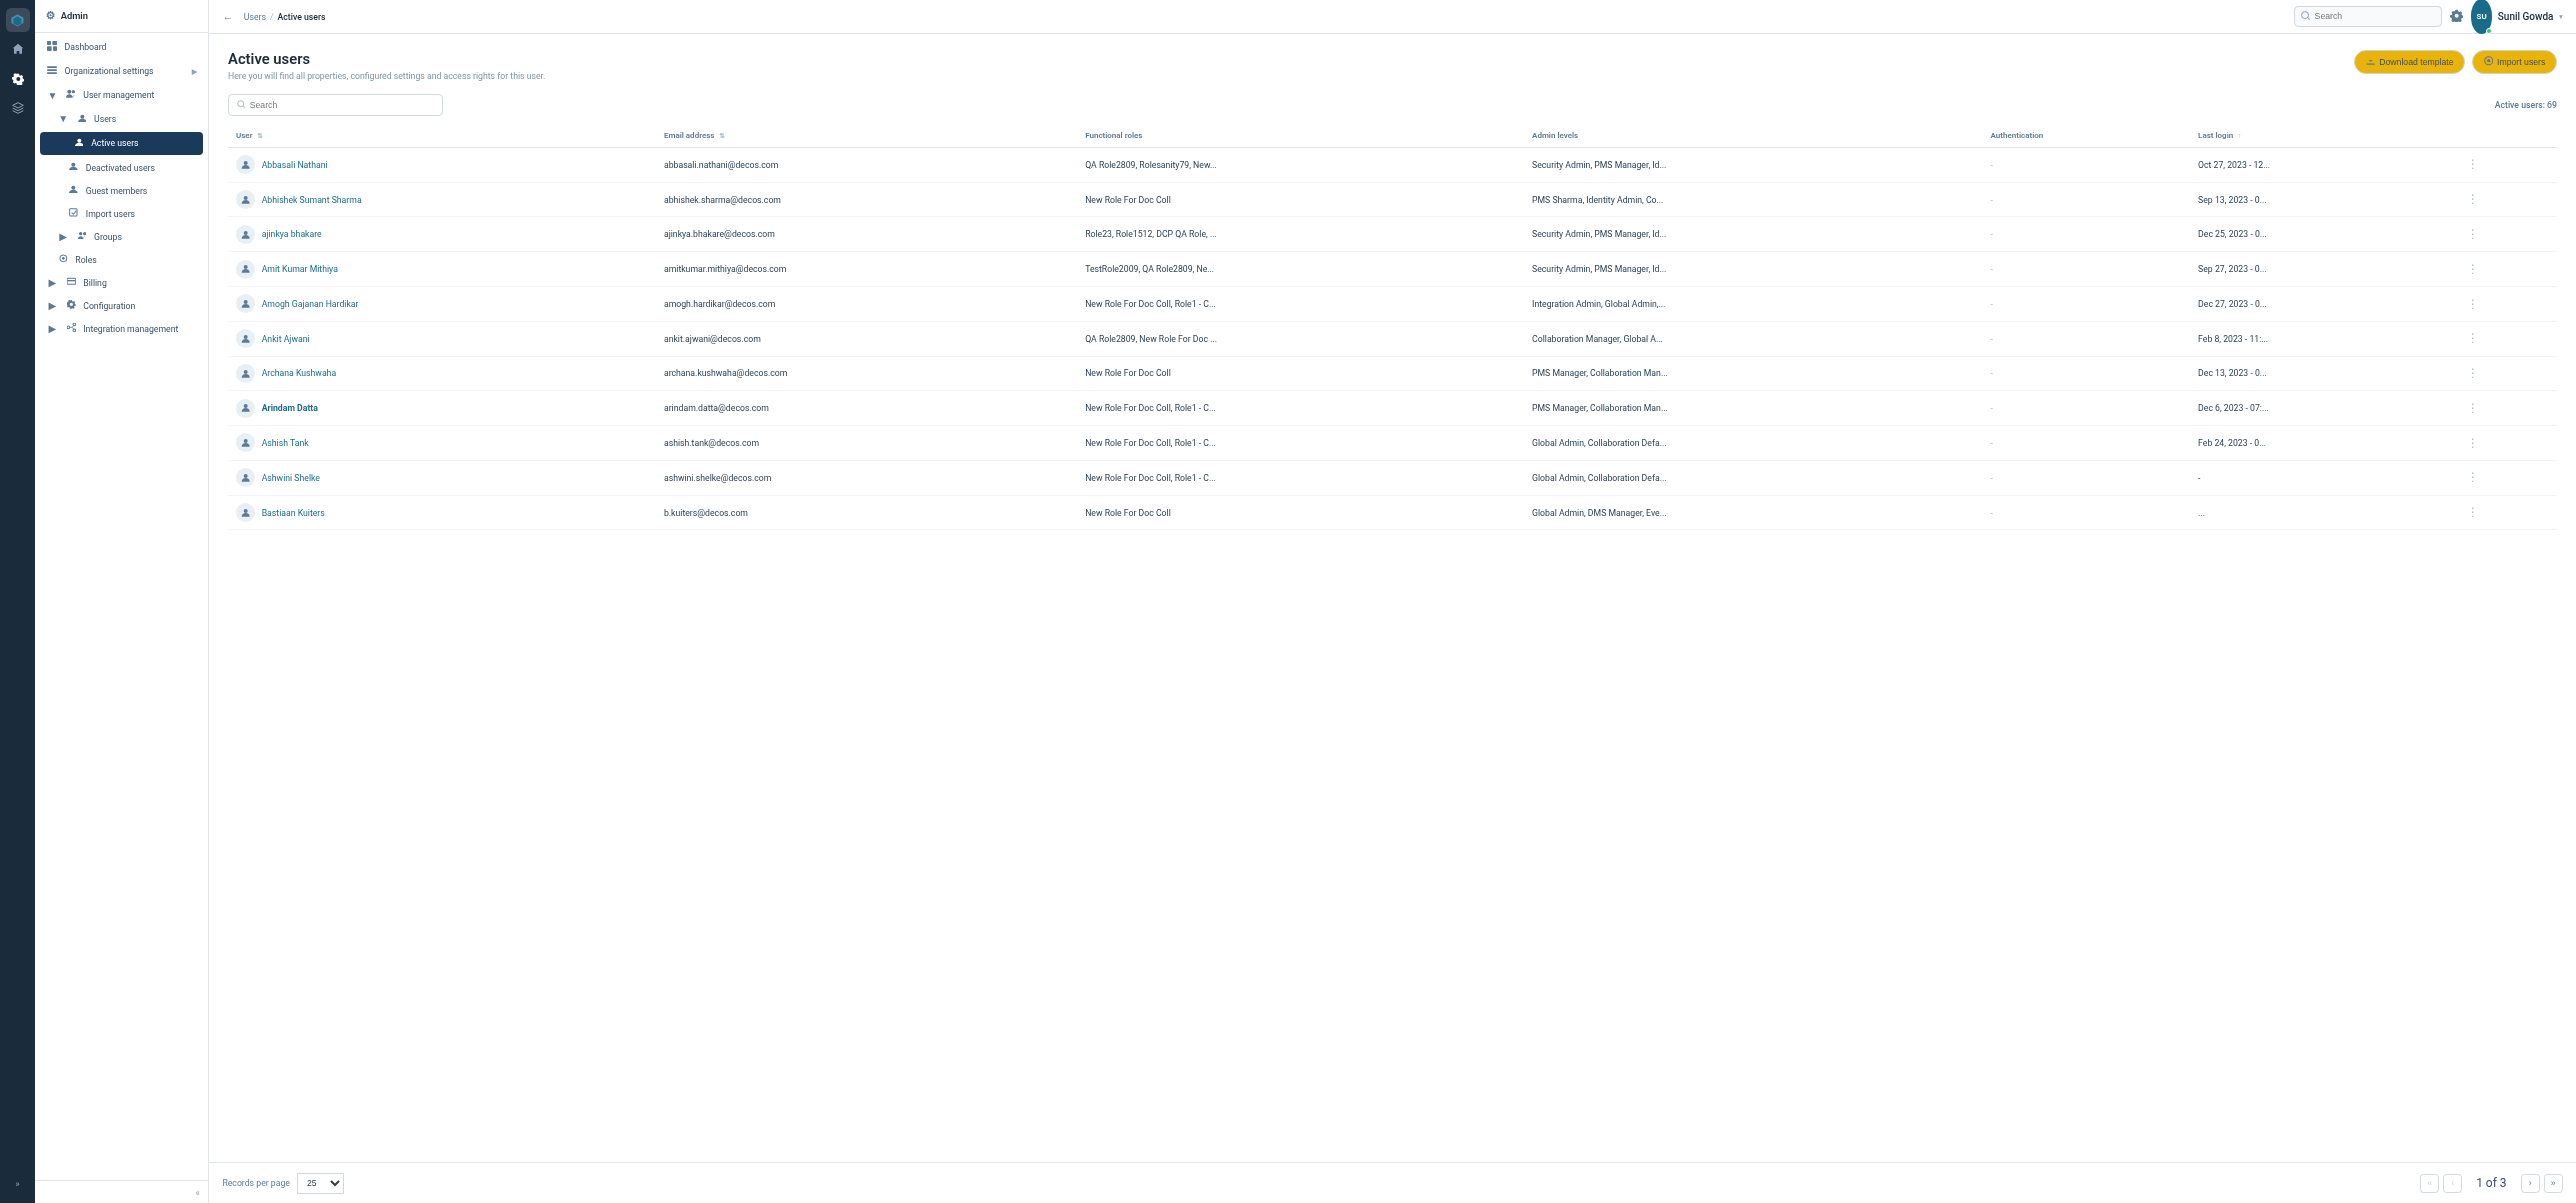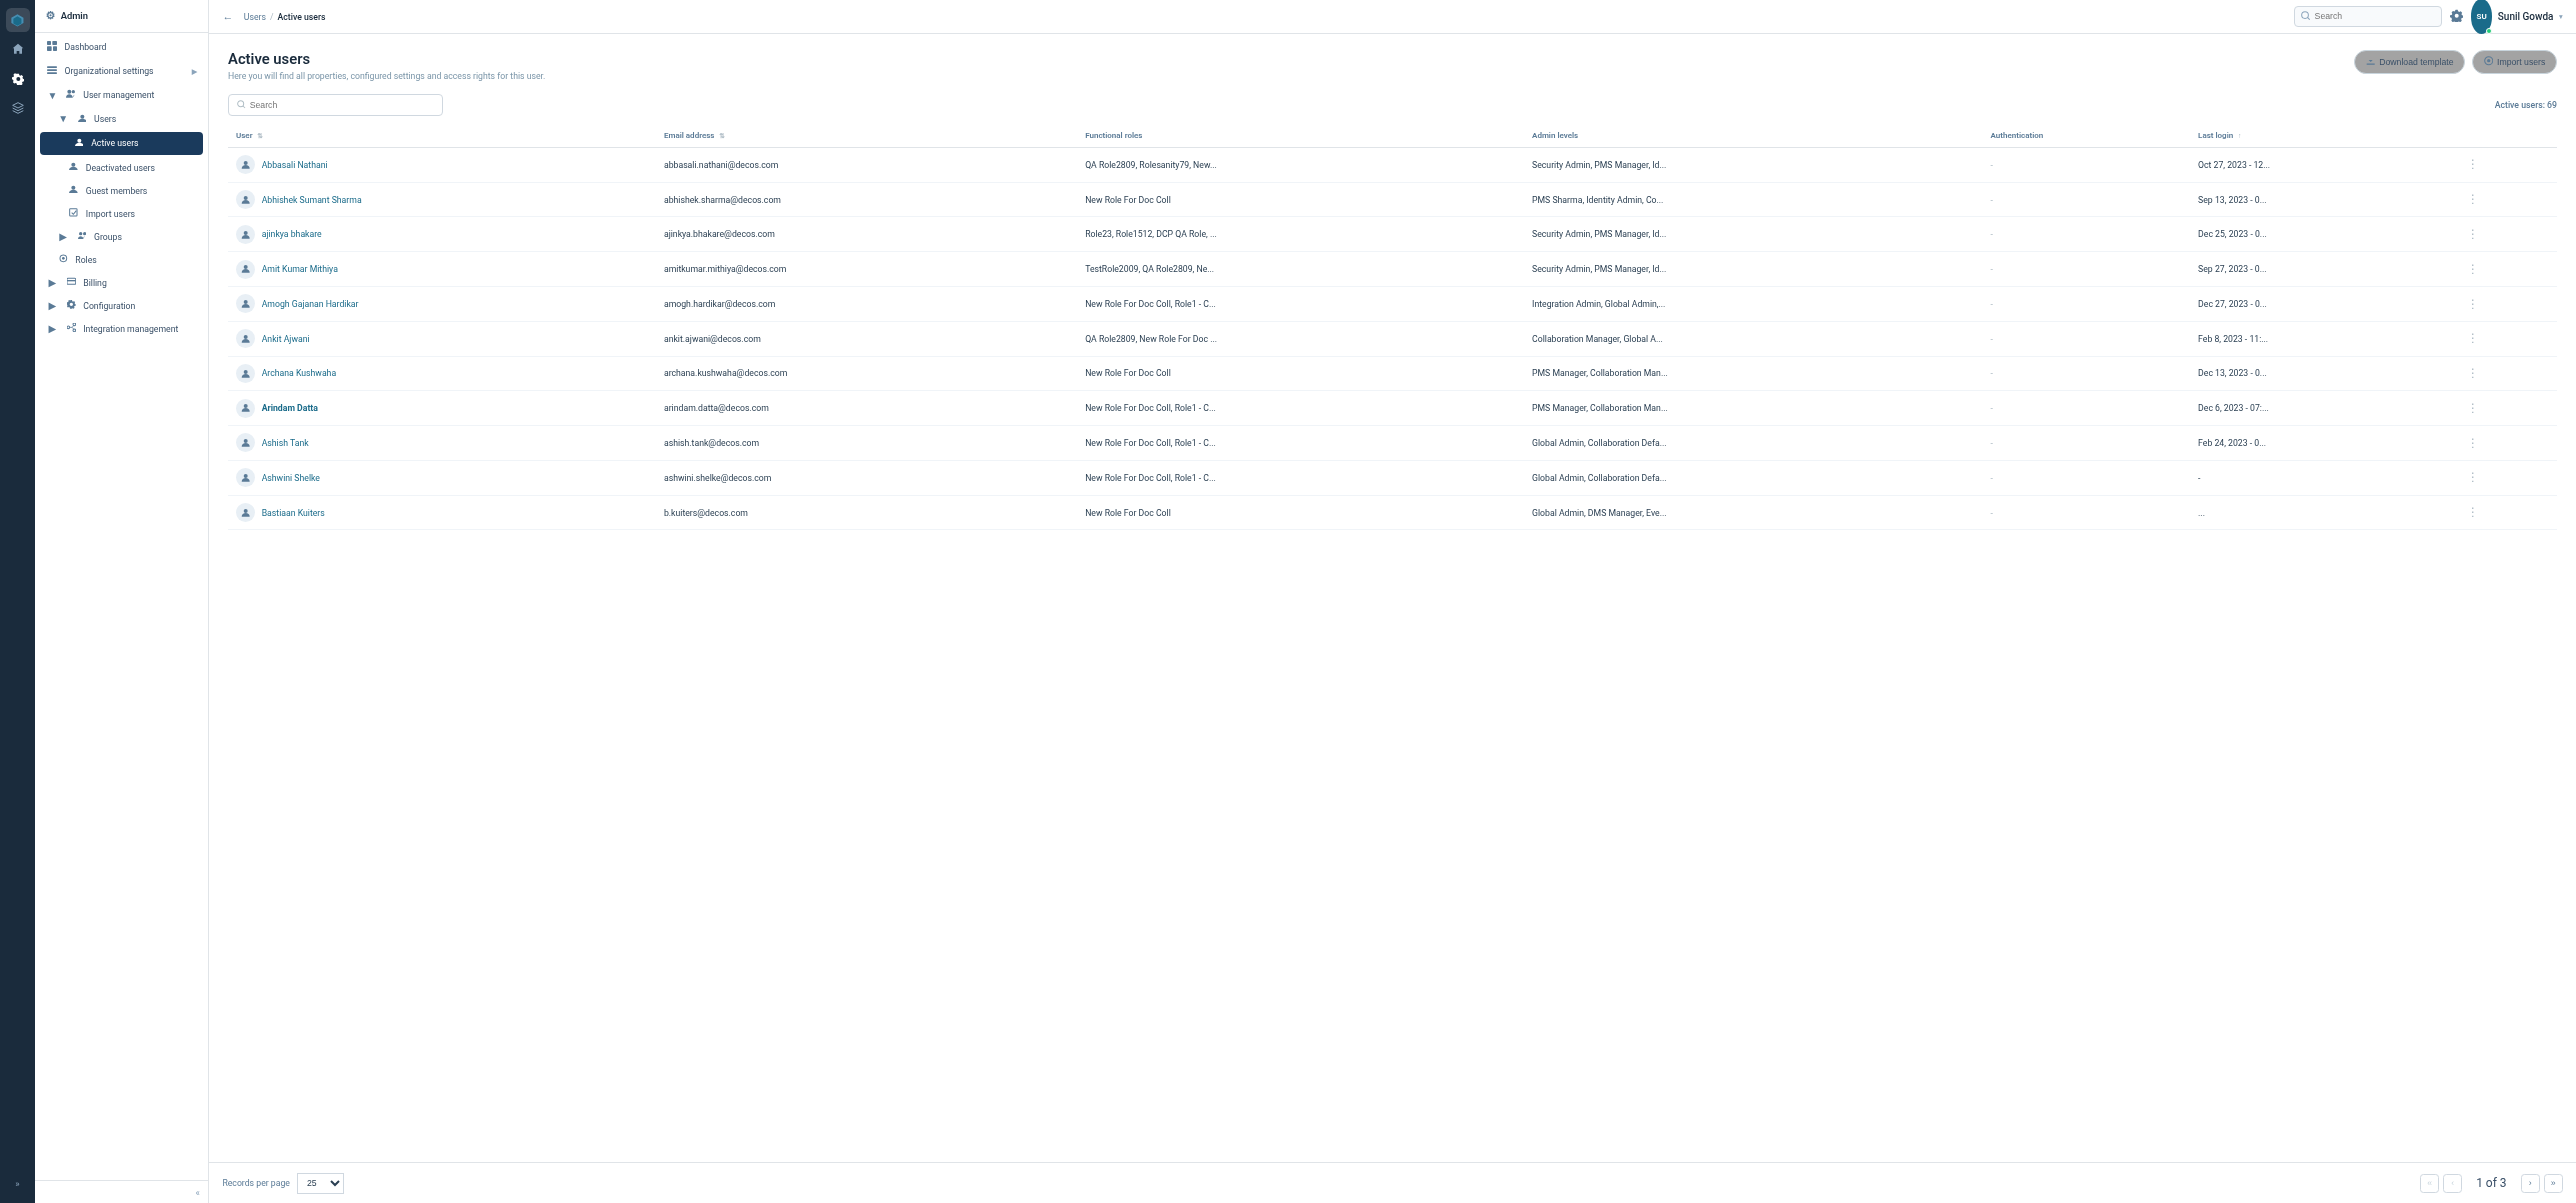--- a/index.html
+++ b/index.html
@@ -140,21 +140,21 @@
     .page-header {
       display: flex; align-items: flex-start; justify-content: space-between;
       margin-bottom: 13.4px;
     }
     .page-header-left h1 { font-size: 14.8px; font-weight: 600; color: #1a2b3c; margin-bottom: 2.7px; }
     .page-header-left p { font-size: 8.7px; color: #7a95a8; }
     .page-header-right { display: flex; gap: 6.7px; }
     .btn-outline {
       display: flex; align-items: center; gap: 4px;
       border: 0.7px solid #c8d4dc; border-radius: 12px;
-      padding: 5.4px 10.7px; background: #a3a3a3;
+      padding: 5.4px 10.7px; background: #eab308;
       color: #3a5068; font-size: 8.7px; cursor: pointer; font-weight: 500;
     }
     .btn-outline .btn-icon { color: #5a7a96; }
 
     
     .table-toolbar {
       display: flex; align-items: center; justify-content: space-between;
       margin-bottom: 8px;
     }
     .table-search {

